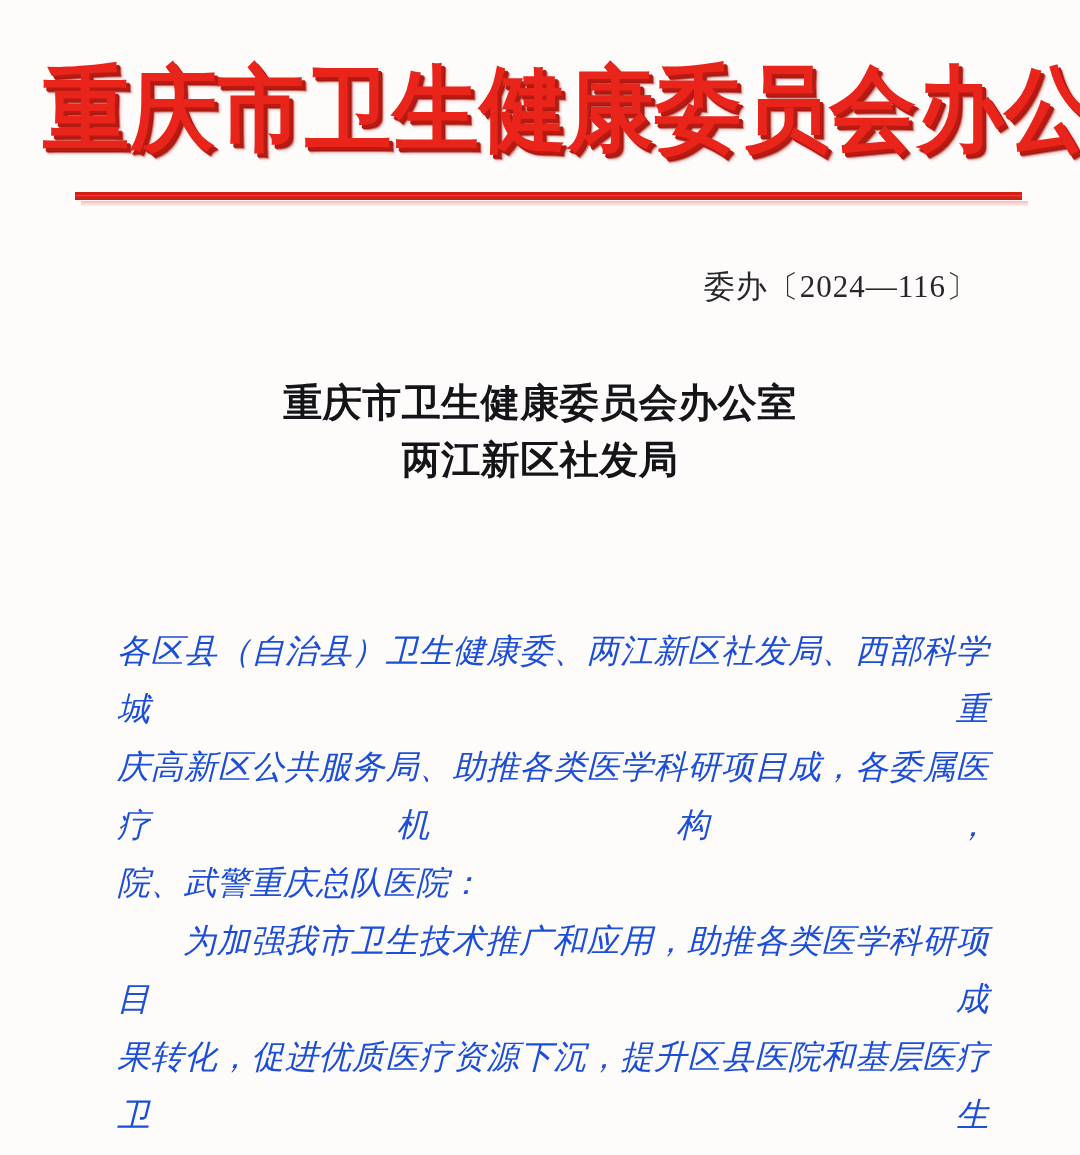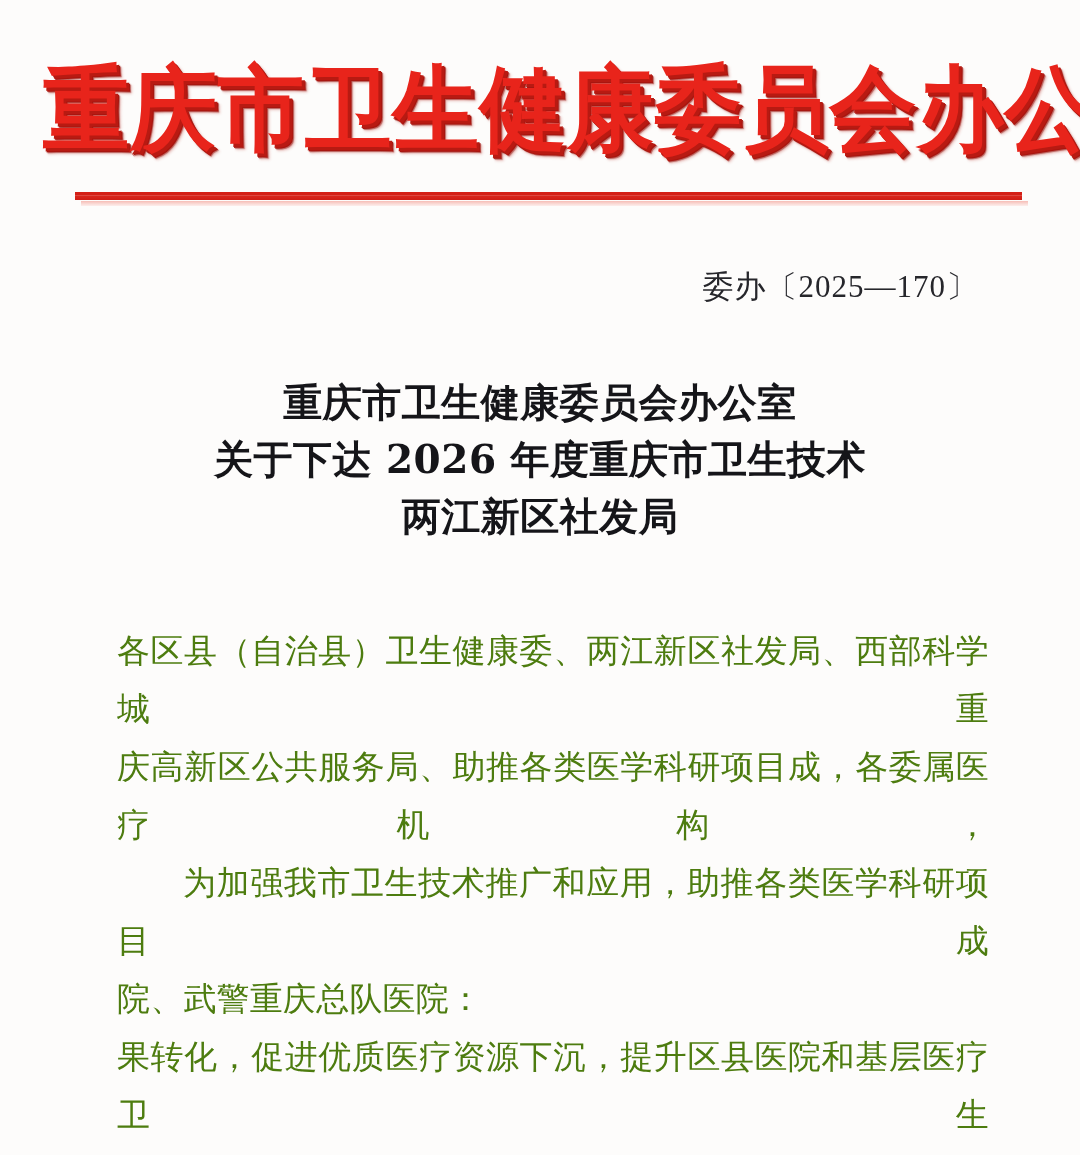--- a/index.html
+++ b/index.html
@@ -119,24 +119,25 @@
   .doc-body {
     position: absolute;
     left: 117px;
     top: 622px;
     width: 872px;
   }
   .body-line {
     font-family: "Liberation Serif", "DejaVu Serif", serif;
     font-size: 33px;
     line-height: 58px;
-    color: #4d7c0f;
+    color: #1d4ed8;
     letter-spacing: 0.2px;
     white-space: nowrap;
     text-align: justify;
+    font-style: italic;
   }
   .body-line.justified {
     text-align: justify;
     text-align-last: justify;
     white-space: normal;
   }
   .body-line.indent {
     text-indent: 66px;
   }
 </style>
@@ -147,30 +148,29 @@
 
   <div class="masthead">
     <div class="masthead-title">重庆市卫生健康委员会办公室</div>
   </div>
 
   <div class="masthead-rule-wrap">
     <div class="masthead-rule"></div>
     <div class="masthead-rule-shadow"></div>
   </div>
 
-  <div class="doc-number">委办〔2025—170〕</div>
+  <div class="doc-number">委办〔2024—116〕</div>
 
   <div class="doc-title">
     <div class="doc-title-line">重庆市卫生健康委员会办公室</div>
-    <div class="doc-title-line">关于下达 2026 年度重庆市卫生技术</div>
     <div class="doc-title-line">两江新区社发局</div>
   </div>
 
   <div class="doc-body">
     <div class="body-line justified">各区县（自治县）卫生健康委、两江新区社发局、西部科学城重</div>
     <div class="body-line justified">庆高新区公共服务局、助推各类医学科研项目成，各委属医疗机构，</div>
+    <div class="body-line">院、武警重庆总队医院：</div>
     <div class="body-line justified indent">为加强我市卫生技术推广和应用，助推各类医学科研项目成</div>
-    <div class="body-line">院、武警重庆总队医院：</div>
     <div class="body-line justified">果转化，促进优质医疗资源下沉，提升区县医院和基层医疗卫生</div>
 
   </div>
 
 </div>
 
 </body></html>

